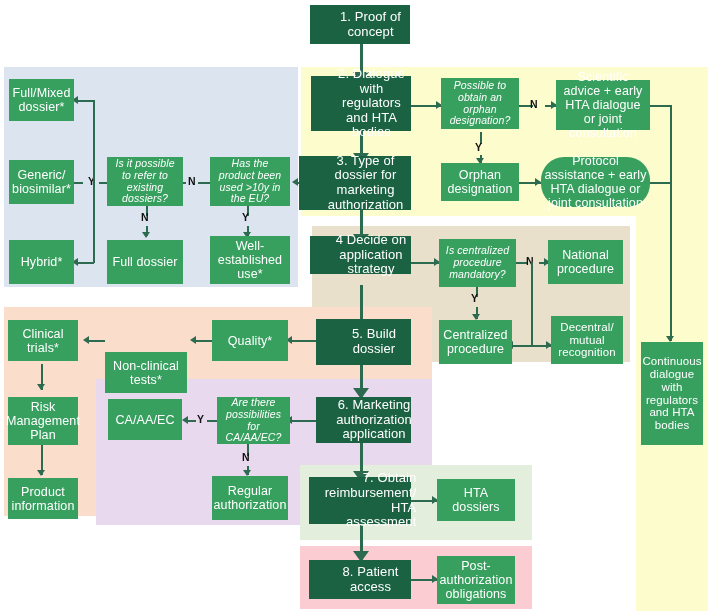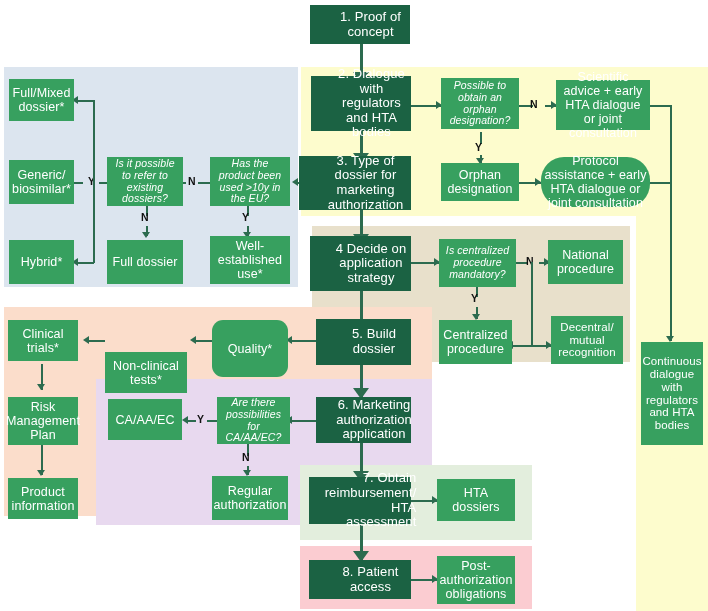--- a/index.html
+++ b/index.html
@@ -191,21 +191,21 @@
 
   <div class="ln h" style="left:411px;top:500px;width:26px;"></div>
   <div class="arw ar" style="left:432px;top:496px;"></div>
 
   <div class="ln h" style="left:411px;top:579px;width:26px;"></div>
   <div class="arw ar" style="left:432px;top:575px;"></div>
 
   <div class="node dark n13" style="left:310px;top:5px;width:100px;height:39px;">1. Proof of concept</div>
   <div class="node dark n13" style="left:311px;top:76px;width:100px;height:55px;">2. Dialogue with regulators and HTA bodies</div>
   <div class="node dark n13" style="left:299px;top:156px;width:112px;height:54px;">3. Type of dossier for marketing authorization</div>
-  <div class="node dark n13" style="left:310px;top:236px;width:101px;height:55px;">4 Decide on application strategy</div>
+  <div class="node dark n13" style="left:310px;top:236px;width:101px;height:38px;">4 Decide on application strategy</div>
   <div class="node dark n13" style="left:316px;top:319px;width:95px;height:46px;">5. Build dossier</div>
   <div class="node dark n13" style="left:316px;top:397px;width:95px;height:46px;">6. Marketing authorization application</div>
   <div class="node dark n13" style="left:309px;top:477px;width:102px;height:47px;text-align:right;">7. Obtain reimbursement/ HTA assessment</div>
   <div class="node dark n13" style="left:309px;top:560px;width:102px;height:39px;">8. Patient access</div>
 
   <div class="node dec n10" style="left:441px;top:78px;width:78px;height:51px;">Possible to obtain an orphan designation?</div>
   <div class="node mid n12" style="left:441px;top:163px;width:78px;height:38px;">Orphan designation</div>
   <div class="node mid n12" style="left:556px;top:80px;width:94px;height:50px;">Scientific advice + early HTA dialogue or joint consultation</div>
   <div class="node mid n12" style="left:541px;top:157px;width:109px;height:50px;border-radius:23px;">Protocol assistance + early HTA dialogue or joint consultation</div>
   <div class="node mid n11" style="left:641px;top:342px;width:62px;height:103px;">Continuous dialogue with regulators and HTA bodies</div>
@@ -216,21 +216,21 @@
   <div class="node mid n12" style="left:9px;top:160px;width:65px;height:44px;">Generic/ biosimilar*</div>
   <div class="node mid n12" style="left:9px;top:240px;width:65px;height:44px;">Hybrid*</div>
   <div class="node mid n12" style="left:107px;top:240px;width:76px;height:44px;">Full dossier</div>
   <div class="node mid n12" style="left:210px;top:236px;width:80px;height:48px;">Well-established use*</div>
 
   <div class="node dec n10" style="left:439px;top:239px;width:77px;height:48px;">Is centralized procedure mandatory?</div>
   <div class="node mid n12" style="left:548px;top:240px;width:75px;height:44px;">National procedure</div>
   <div class="node mid n12" style="left:439px;top:320px;width:73px;height:44px;">Centralized procedure</div>
   <div class="node mid n11" style="left:551px;top:316px;width:72px;height:48px;">Decentral/ mutual recognition</div>
 
-  <div class="node mid n12" style="left:212px;top:320px;width:76px;height:57px;border-radius:11px;">Quality*</div>
+  <div class="node mid n12" style="left:212px;top:320px;width:76px;height:41px;">Quality*</div>
   <div class="node mid n12" style="left:105px;top:320px;width:82px;height:41px;margin-top:32px;">Non-clinical tests*</div>
   <div class="node mid n12" style="left:8px;top:320px;width:70px;height:41px;">Clinical trials*</div>
   <div class="node mid n12" style="left:8px;top:397px;width:70px;height:48px;">Risk Management Plan</div>
   <div class="node mid n12" style="left:8px;top:478px;width:70px;height:41px;">Product information</div>
 
   <div class="node dec n10" style="left:217px;top:397px;width:73px;height:47px;">Are there possibilities for CA/AA/EC?</div>
   <div class="node mid n12" style="left:108px;top:399px;width:74px;height:41px;">CA/AA/EC</div>
   <div class="node mid n12" style="left:212px;top:476px;width:76px;height:44px;">Regular authorization</div>
 
   <div class="node mid n12" style="left:437px;top:479px;width:78px;height:42px;">HTA dossiers</div>

